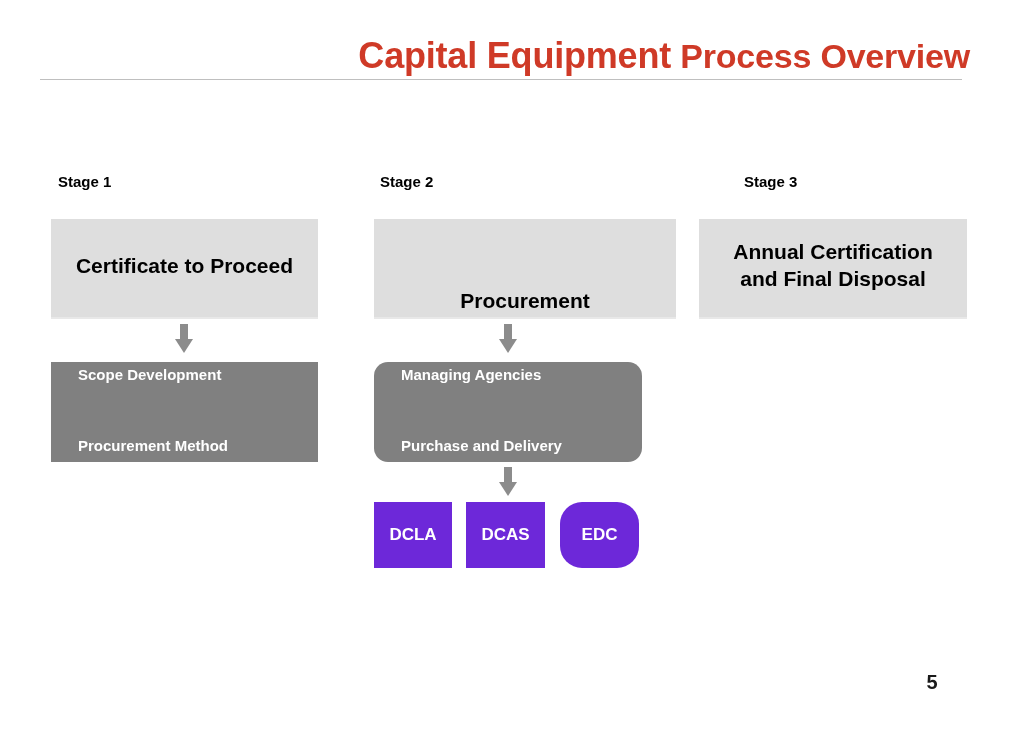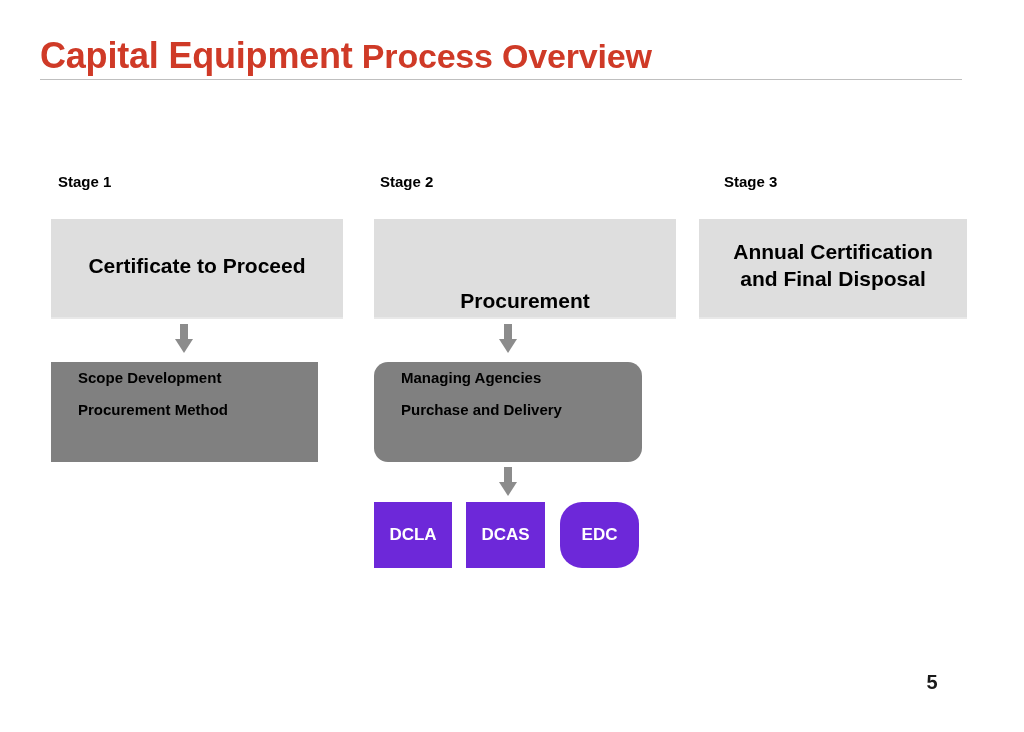--- a/index.html
+++ b/index.html
@@ -27,20 +27,21 @@
     left: 40px;
     top: 34px;
     width: 930px;
     height: 44px;
     color: #CF3A27;
     font-size: 34px;
     font-weight: bold;
     letter-spacing: -0.2px;
     line-height: 44px;
     white-space: nowrap;
+    text-align: right;
   }
   .slide-title .lead {
     font-size: 36px;
   }
   .title-rule {
     position: absolute;
     left: 40px;
     top: 79px;
     width: 922px;
     height: 0;
@@ -51,21 +52,21 @@
   .stage-label {
     position: absolute;
     font-size: 15px;
     font-weight: bold;
     color: #000000;
     line-height: 24px;
     white-space: nowrap;
   }
   #stage-label-1 { left: 58px;  top: 170px; }
   #stage-label-2 { left: 380px; top: 170px; }
-  #stage-label-3 { left: 724px; top: 170px; }
+  #stage-label-3 { left: 744px; top: 170px; }
 
   
   .box {
     position: absolute;
     box-sizing: border-box;
   }
   .box-light {
     background: #DEDEDE;
     border-bottom: 2px solid #E8E8E8;
     color: #000000;
@@ -77,35 +78,36 @@
   .box-light .box-text {
     font-size: 21px;
     font-weight: bold;
     line-height: 27px;
     padding: 0 10px;
     position: relative;
     top: -3px;
   }
   .box-dark {
     background: #808080;
-    color: #000000;
+    color: #ffffff;
     display: flex;
     flex-direction: column;
-    justify-content: flex-start;
+    justify-content: flex-end;
+    gap: 39px;
   }
   .box-dark .line {
     font-size: 15px;
     font-weight: bold;
     line-height: 32px;
     padding-left: 27px;
     white-space: nowrap;
   }
 
   
-  #box-cert     { left: 51px;  top: 219px; width: 292px; height: 100px; }
+  #box-cert     { left: 51px;  top: 219px; width: 267px; height: 100px; }
   #box-scope    { left: 51px;  top: 362px; width: 267px; height: 100px; }
   
   #box-proc     { left: 374px; top: 219px; width: 302px; height: 100px; align-items: flex-end; }
   #box-manage   { left: 374px; top: 362px; width: 268px; height: 100px; border-radius: 14px; }
   
   #box-annual   { left: 699px; top: 219px; width: 268px; height: 100px; }
 
   
   .box-small {
     background: #6d28d9;

